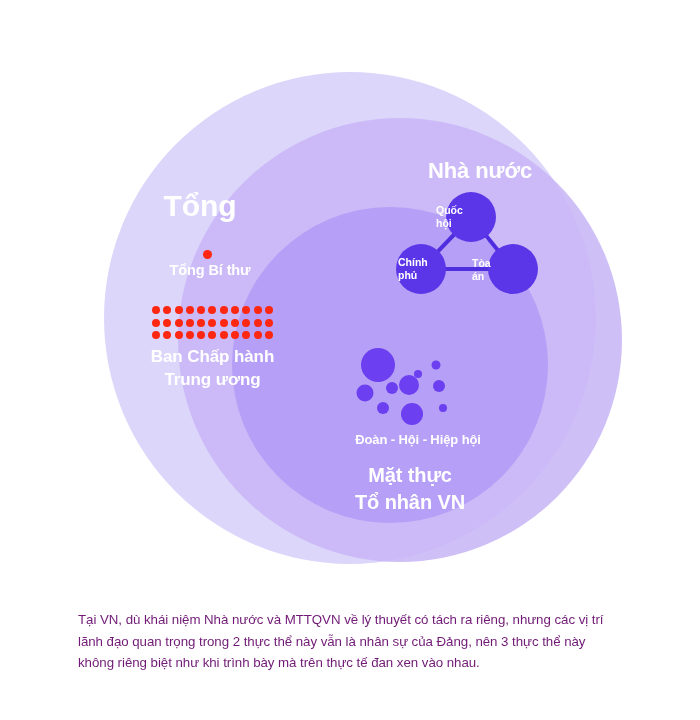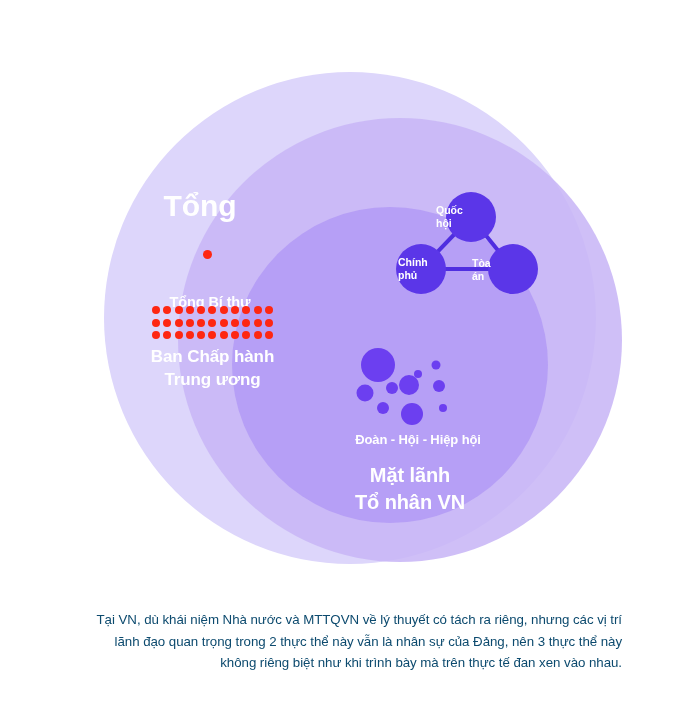--- a/index.html
+++ b/index.html
@@ -51,21 +51,20 @@
     left: 380px;
     top: 158px;
     width: 200px;
     font-size: 22px;
   }
   #label-tongbithu {
     left: 140px;
     top: 262px;
     width: 140px;
     font-size: 14.5px;
-    margin-top: 32px;
   }
   #label-bchtw {
     left: 130px;
     top: 346px;
     width: 165px;
     font-size: 17px;
     line-height: 1.33;
     white-space: normal;
   }
   #label-doanhoi {
@@ -125,22 +124,22 @@
   }
   #node-label-quochoi { left: 436px; top: 204px; }
   #node-label-chinhphu { left: 398px; top: 256px; }
   #node-label-toaan { left: 472px; top: 257px; }
   
   #caption {
     position: absolute;
     left: 78px;
     top: 596px;
     width: 544px;
-    text-align: right;
-    color: #0c4a6e;
+    text-align: left;
+    color: #701a75;
     font-size: 13.3px;
     line-height: 1.62;
     letter-spacing: -0.05px;
   }
 </style>
 </head>
 <body>
 
 <div id="stage">
 
@@ -170,22 +169,23 @@
       <circle cx="418" cy="374" r="4"></circle>
       <circle cx="436" cy="365" r="4.5"></circle>
       <circle cx="439" cy="386" r="6"></circle>
       <circle cx="383" cy="408" r="6"></circle>
       <circle cx="412" cy="414" r="11"></circle>
       <circle cx="443" cy="408" r="4"></circle>
     </g>
   </svg>
 
   <div class="lbl" id="label-dang">Tổng</div>
+  <div class="lbl" id="label-nhanuoc">Nhà nước</div>
   <div class="lbl" id="label-mattran">
-    <div>Mặt lãnh</div>
+    <div>Mặt thực</div>
     <div>Tổ nhân VN</div>
   </div>
 
   <span id="dot-tongbithu"></span>
   <div class="lbl" id="label-tongbithu">Tổng Bí thư</div>
 
   <div id="dot-grid">
       <i></i>
       <i></i>
       <i></i>

